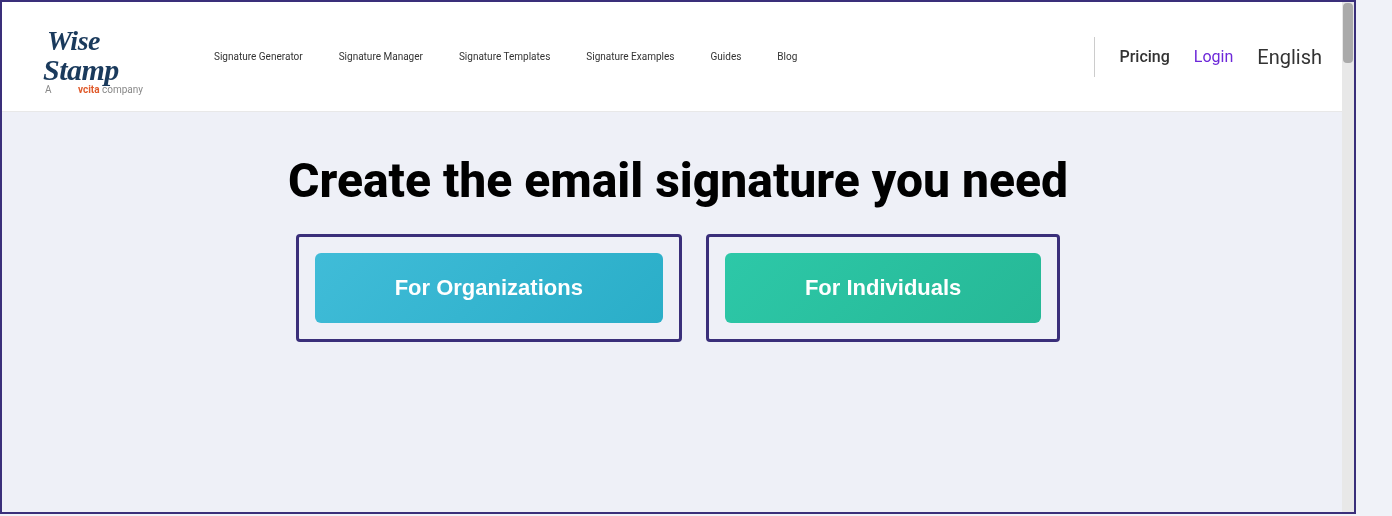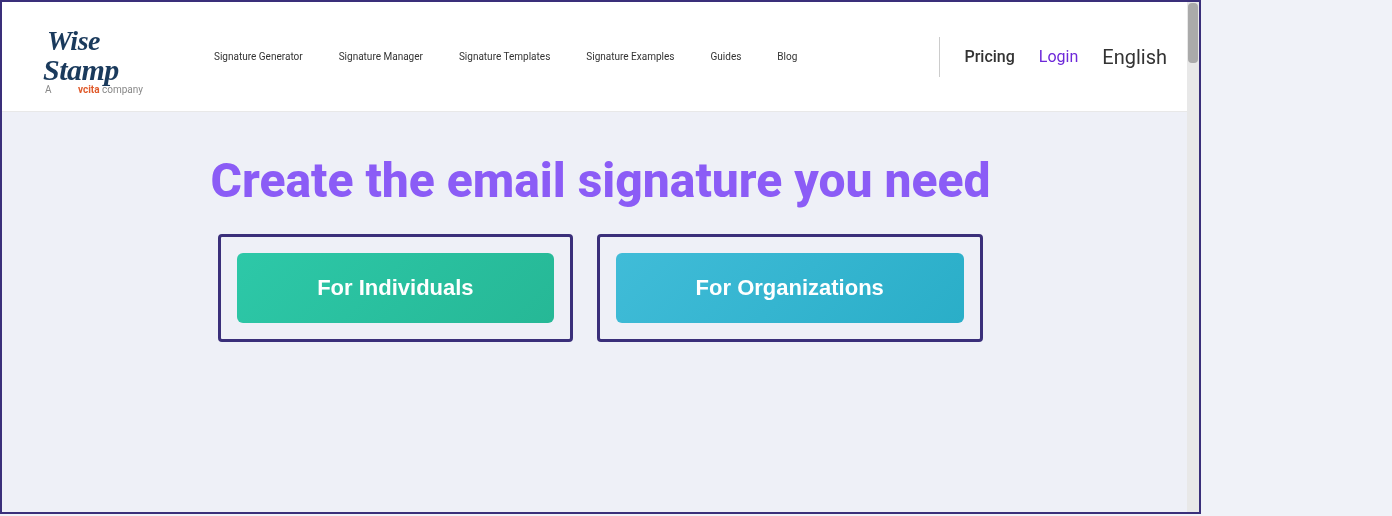--- a/index.html
+++ b/index.html
@@ -11,21 +11,21 @@
     body {
       font-family: -apple-system, BlinkMacSystemFont, 'Segoe UI', Roboto, sans-serif;
       background: #f0f2f8;
       width: 1392px;
       height: 516px;
       overflow: hidden;
       position: relative;
     }
 
     .page-wrapper {
-      width: 1201px;
+      width: 1356px;
       height: 514px;
       border: 2px solid #3a2f7a;
       background: #eef0f7;
       position: relative;
       overflow: hidden;
     }
 
     
     .header {
       background: #ffffff;
@@ -97,21 +97,21 @@
       flex-direction: column;
       align-items: center;
       justify-content: center;
       padding: 40px 20px 20px;
       text-align: center;
     }
 
     .hero-title {
       font-size: 48px;
       font-weight: 800;
-      color: #8b5cf6;
+      color: #000000;
       margin-bottom: 24px;
       line-height: 1.2;
     }
 
     .hero-subtitle {
       font-size: 17px;
       color: #444;
       line-height: 1.6;
       margin-bottom: 36px;
       max-width: 760px;
@@ -208,25 +208,25 @@
   </header>
 
   <main class="hero">
 
     <h1 class="hero-title">Create the email signature you need</h1>
 
 
     <div class="cta-buttons">
 
       <div class="cta-card">
+        <button class="cta-btn cta-btn-organizations">For Organizations</button>
+      </div>
+
+      <div class="cta-card">
         <button class="cta-btn cta-btn-individuals">For Individuals</button>
-      </div>
-
-      <div class="cta-card">
-        <button class="cta-btn cta-btn-organizations">For Organizations</button>
       </div>
 
     </div>
 
   </main>
 
   <div class="scrollbar">
     <div class="scrollbar-thumb"></div>
   </div>
 

